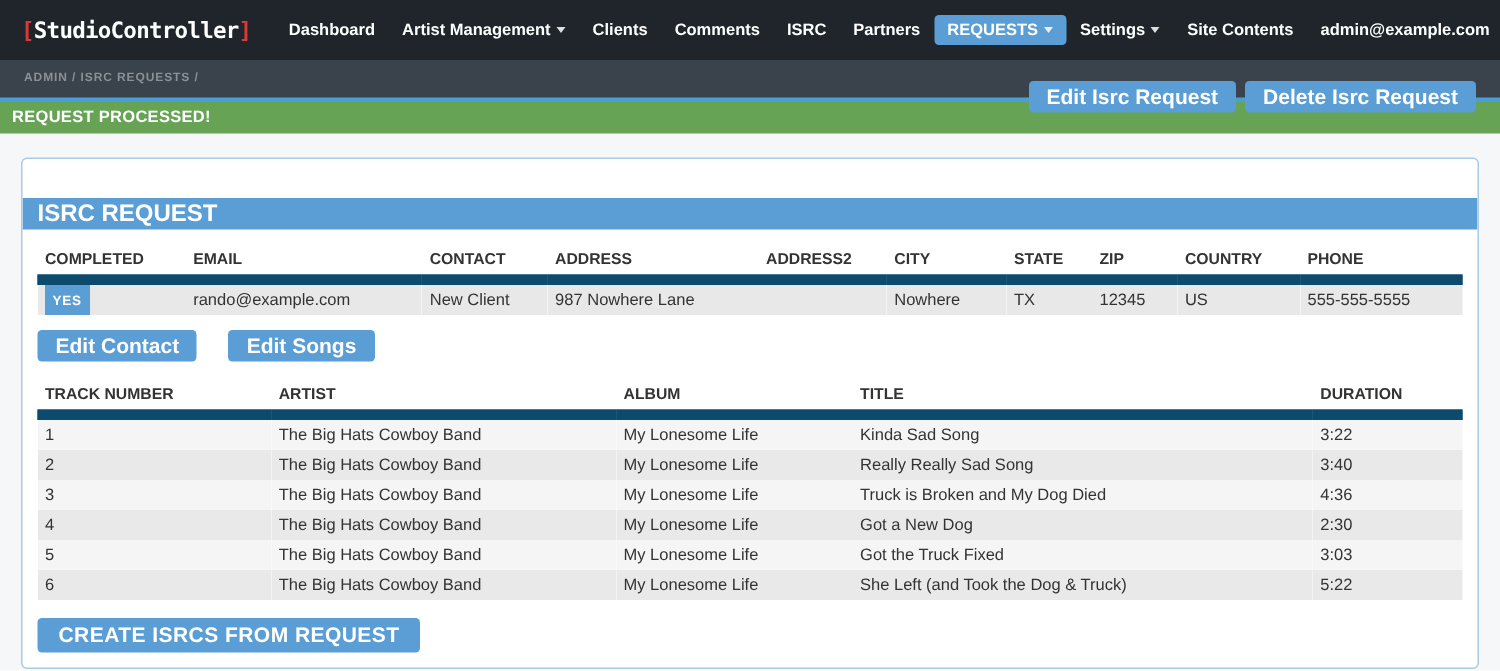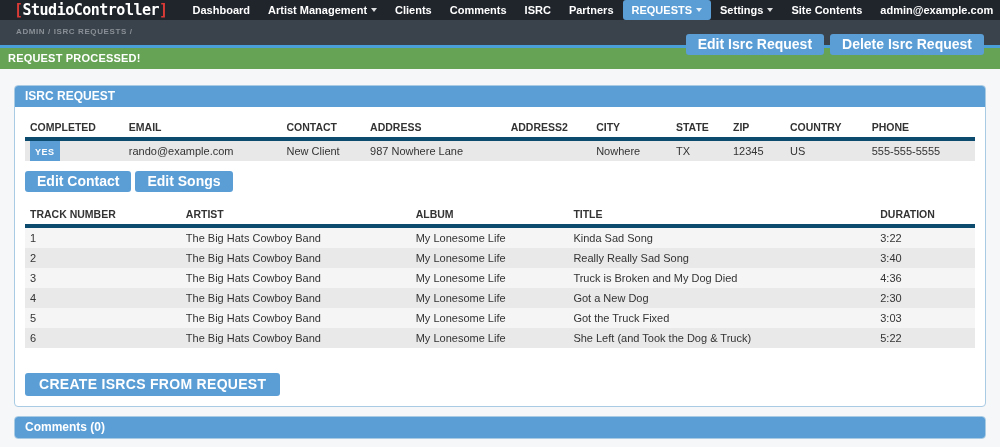--- a/index.html
+++ b/index.html
@@ -11,21 +11,21 @@
   }
   *{box-sizing:border-box;margin:0;padding:0;}
   html,body{width:1000px;height:447px;overflow:hidden;}
   body{
     font-family:"Liberation Sans",sans-serif;
     background:#f6f7f8;
     color:#333;
   }
   
   .navbar{
-    height:20px;background:var(--nav-bg);
+    height:40px;background:var(--nav-bg);
     display:flex;align-items:center;padding:0 14px;white-space:nowrap;
   }
   .logo{
     font-family:"DejaVu Sans Mono",monospace;font-weight:bold;font-size:15px;
     color:#fff;letter-spacing:-0.5px;margin-right:16px;text-decoration:none;
   }
   .logo .bracket{color:#d93a36;}
   .nav-items{display:flex;align-items:center;}
   .nav-item{
     color:#fff;font-size:11px;font-weight:700;text-decoration:none;
@@ -61,53 +61,53 @@
     background:var(--green);color:#fff;font-weight:700;font-size:11px;
     padding:4px 8px;line-height:13px;letter-spacing:.2px;
   }
   
   .main{padding:16px 14px 0 14px;}
   .panel{
     background:#fff;border:1px solid #a9cbe4;border-radius:4px;
     margin-bottom:9px;overflow:hidden;
   }
   .panel-header{
-    background:var(--accent);color:#fff;font-weight:700;font-size:12px;
-    padding:4px 10px;line-height:13px;
+    background:var(--accent);color:#fff;font-weight:700;font-size:16px;
+    padding:4px 10px;line-height:13px;margin-top:26px;
   }
   .panel-body{padding:10px;}
   table{width:100%;border-collapse:collapse;table-layout:fixed;font-size:11px;color:#333;}
   th{
     text-align:left;font-size:10.5px;font-weight:700;color:#333;
-    padding:4px 5px;border-bottom:4px solid #0c4a6e;
+    padding:4px 5px;border-bottom:7px solid #0c4a6e;
   }
   td{padding:4px 5px;overflow:hidden;white-space:nowrap;}
   .contact-table{margin-bottom:10px;}
   .contact-table td{background:#e8e8e8;height:20px;}
   .contact-table th:nth-child(1),.contact-table td:nth-child(1){width:10.4%;}
   .contact-table th:nth-child(2),.contact-table td:nth-child(2){width:16.6%;}
   .contact-table th:nth-child(3),.contact-table td:nth-child(3){width:8.8%;}
   .contact-table th:nth-child(4),.contact-table td:nth-child(4){width:14.8%;}
   .contact-table th:nth-child(5),.contact-table td:nth-child(5){width:9%;}
   .contact-table th:nth-child(6),.contact-table td:nth-child(6){width:8.4%;}
   .contact-table th:nth-child(7),.contact-table td:nth-child(7){width:6%;}
   .contact-table th:nth-child(8),.contact-table td:nth-child(8){width:6%;}
   .contact-table th:nth-child(9),.contact-table td:nth-child(9){width:8.6%;}
   .badge{
     background:var(--accent);color:#fff;font-size:9px;font-weight:700;
     padding:16px 5px;border-radius:2px;letter-spacing:.5px;
   }
-  .action-buttons{display:flex;gap:4px;margin:0 0 12px 0;}
+  .action-buttons{display:flex;gap:21px;margin:0 0 12px 0;}
   .tracks-table tr.odd td{background:#f5f5f5;}
   .tracks-table tr.even td{background:#e9e9e9;}
   .tracks-table th:nth-child(1),.tracks-table td:nth-child(1){width:16.4%;}
   .tracks-table th:nth-child(2),.tracks-table td:nth-child(2){width:24.2%;}
   .tracks-table th:nth-child(3),.tracks-table td:nth-child(3){width:16.6%;}
   .tracks-table th:nth-child(4),.tracks-table td:nth-child(4){width:32.3%;}
-  .create-btn{margin-top:25px;letter-spacing:.3px;padding:5px 14px;}
+  .create-btn{margin-top:12px;letter-spacing:.3px;padding:5px 14px;}
 </style>
 </head>
 <body>
 
 <div class="navbar">
   <a class="logo"><span class="bracket">[</span><span>StudioController</span><span class="bracket">]</span></a>
   <nav class="nav-items" id="nav-items">
       <a class="nav-item">Dashboard</a>
       <a class="nav-item">Artist Management<span class="caret"></span></a>
       <a class="nav-item">Clients</a>

